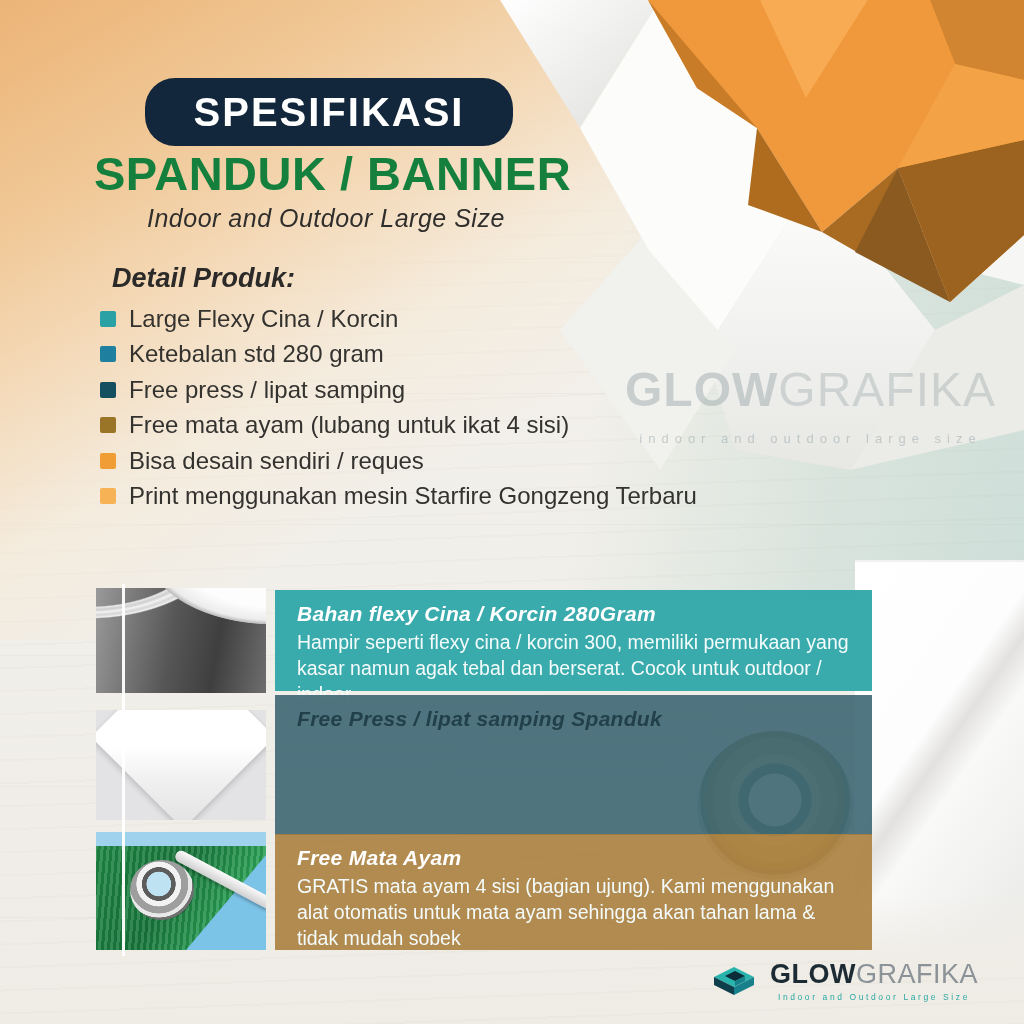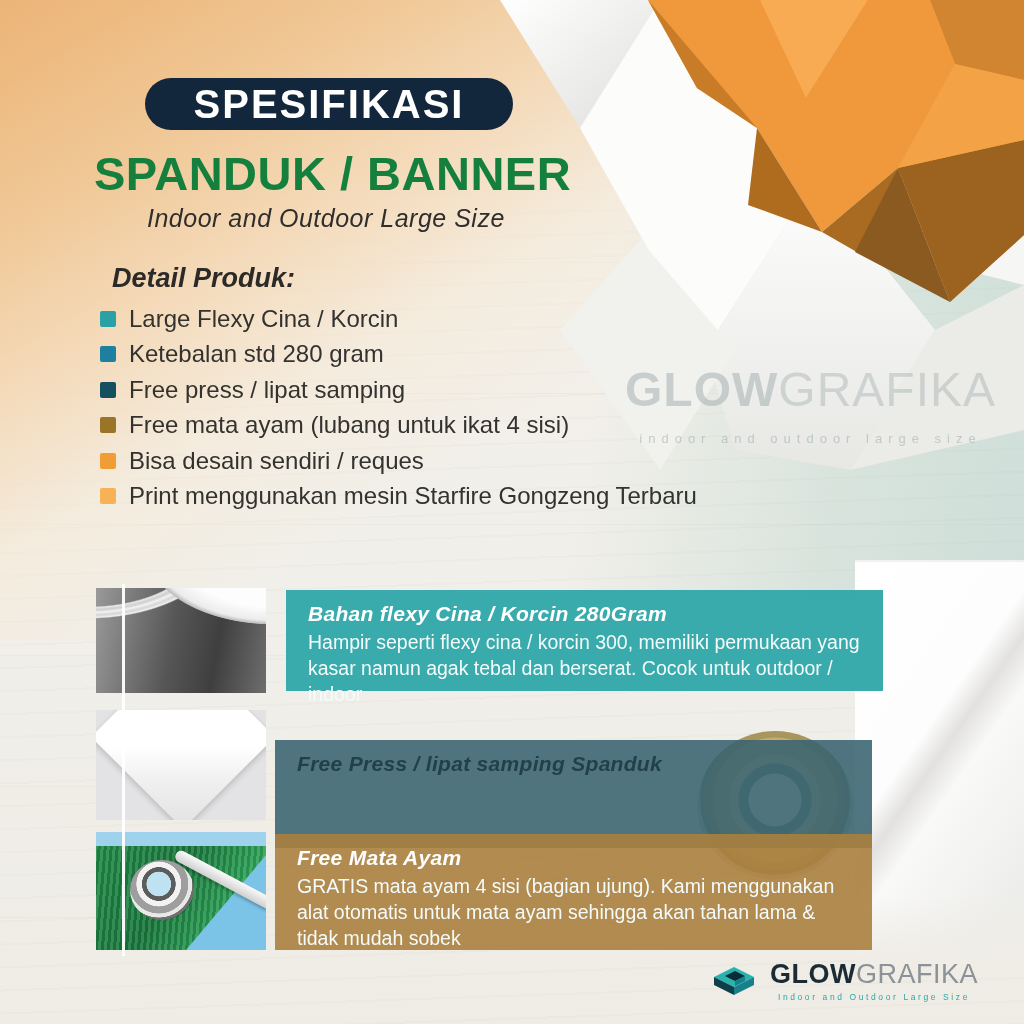--- a/index.html
+++ b/index.html
@@ -44,21 +44,21 @@
         #7c8876 24% 32%,
         #d9c493 33% 40%,
         #c3ad74 41% 55%,
         #a9965f 56% 62%,
         #8e8a70 63% 66%,
         rgba(90,90,80,0.25) 67% 70%,
         rgba(0,0,0,0) 71%);
   }
   
   .badge{
-    position:absolute;left:145px;top:78px;width:368px;height:52px;z-index:5;
+    position:absolute;left:145px;top:78px;width:368px;height:68px;z-index:5;
     background:var(--badge-bg,#12273b);border-radius:30px;
     display:flex;align-items:center;justify-content:center;
     color:#ffffff;font-size:40px;font-weight:bold;letter-spacing:2px;
   }
   .main-title{
     position:absolute;left:94px;top:146px;z-index:5;width:470px;
     font-size:47px;font-weight:bold;color:#15803d;letter-spacing:0.5px;white-space:nowrap;
   }
   .subtitle{
     position:absolute;left:147px;top:204px;z-index:5;
@@ -127,22 +127,22 @@
   .photo-eyelet .grommet-cr{
     position:absolute;left:34px;top:28px;width:64px;height:60px;border-radius:50%;
     background:radial-gradient(circle at 45% 40%, #bfe2f2 0 24%, #5c5c5c 25% 33%, #f2f2f2 34% 44%, #9e9e9e 45% 58%, #e8e8e8 59% 66%, #6f6f6f 67% 72%, rgba(0,0,0,0.2) 73% 76%, rgba(0,0,0,0) 77%);
   }
   .card-box{
     position:absolute;left:275px;width:597px;z-index:3;box-sizing:border-box;
     padding:12px 22px;color:#ffffff;
   }
   .card-box .card-title{font-size:21px;font-weight:bold;font-style:italic;margin-bottom:4px;letter-spacing:0.3px;}
   .card-box .card-body{font-size:19.5px;line-height:1.33;white-space:pre-line;color:#f4fbfb;}
-  .box-1{top:590px;height:101px;margin-left:11px;}
-  .box-2{top:740px;height:108px;}
+  .box-1{top:590px;height:101px;}
+  .box-2{top:695px;height:140px;}
   .box-3{top:834px;height:116px;}
   
   .logo{position:absolute;right:46px;bottom:22px;z-index:5;display:flex;align-items:flex-start;}
   .logo .mark{margin-right:10px;margin-top:2px;}
   .logo .text-wrap{text-align:center;}
   .logo .wordmark{font-size:27px;letter-spacing:0.5px;white-space:nowrap;}
   .logo .wordmark .glow{font-weight:bold;color:#1c2b33;}
   .logo .wordmark .grafika{font-weight:normal;color:#8b9298;}
   .logo .logo-tagline{font-size:8.5px;letter-spacing:2.6px;color:#2ba8a2;margin-top:2px;white-space:nowrap;}
 </style>

